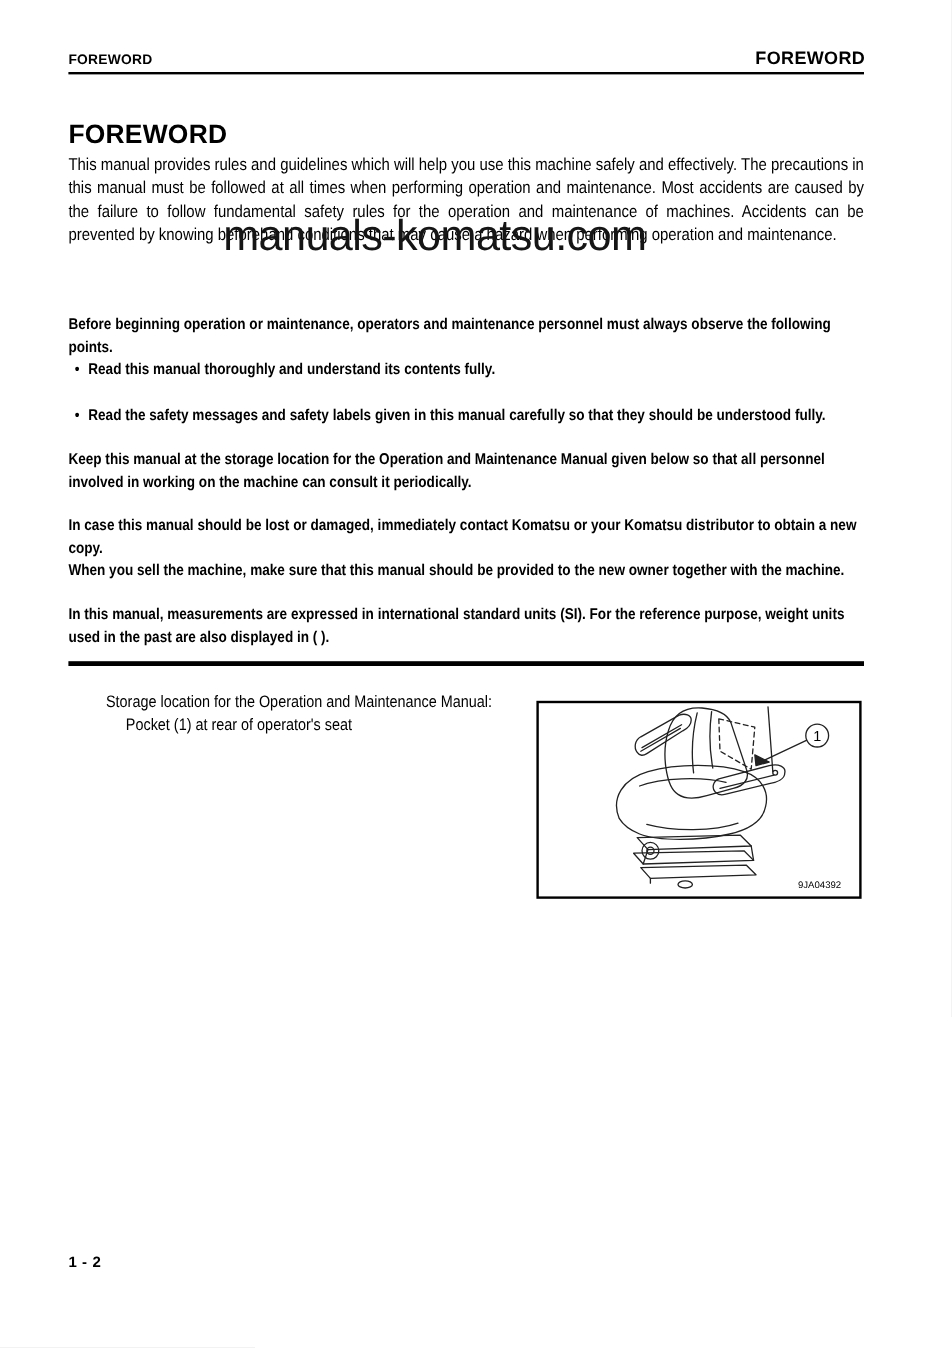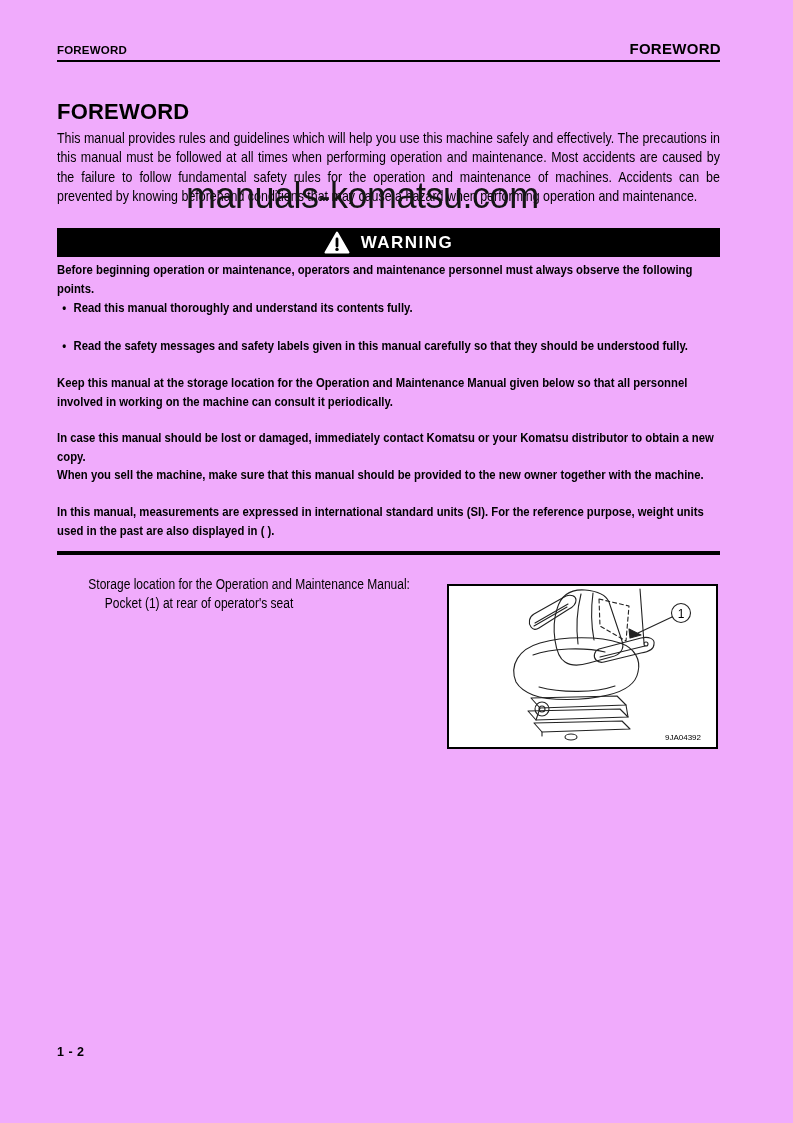--- a/index.html
+++ b/index.html
@@ -1,18 +1,18 @@
 <!DOCTYPE html>
 <html><head>
 <meta charset="utf-8">
 <style>
   html,body{margin:0;padding:0;background:#e8e8e8;}
   .page{
     position:relative;width:793px;height:1123px;margin:0 auto;
-    background:#f0abfc;overflow:hidden;
+    background:#ffffff;overflow:hidden;
     font-family:"Liberation Sans","DejaVu Sans",sans-serif;color:#000;
   }
   
   .cx{position:absolute;left:57px;width:762px;transform:scaleX(0.87);transform-origin:0 0;}
 
   .hdr-left{position:absolute;left:57px;top:44px;font-size:11.5px;font-weight:bold;letter-spacing:0.2px;}
   .hdr-right{position:absolute;right:72px;top:40px;font-size:15px;font-weight:bold;letter-spacing:0.3px;}
   .hdr-rule{position:absolute;left:57px;top:60px;width:663px;height:2px;background:#000;}
 
   .title{position:absolute;left:57px;top:99px;margin:0;font-size:22px;font-weight:bold;letter-spacing:0.2px;}
@@ -63,28 +63,20 @@
   <span class="hdr-left">FOREWORD</span>
   <span class="hdr-right">FOREWORD</span>
   <div class="hdr-rule"></div>
 
   <h1 class="title">FOREWORD</h1>
 
   <p class="cx intro">This manual provides rules and guidelines which will help you use this machine safely and effectively. The precautions in this manual must be followed at all times when performing operation and maintenance. Most accidents are caused by the failure to follow fundamental safety rules for the operation and maintenance of machines. Accidents can be prevented by knowing beforehand conditions that may cause a hazard when performing operation and maintenance.</p>
 
   <div class="watermark">manuals-komatsu.com</div>
 
-  <div class="warning-banner">
-    <svg width="26" height="24" viewBox="0 0 26 24">
-      <path d="M13 1.5 L24.5 21.5 L1.5 21.5 Z" fill="#ffffff" stroke="#ffffff" stroke-width="2" stroke-linejoin="round"></path>
-      <path d="M13 8 L13 15" stroke="#000000" stroke-width="2.8" stroke-linecap="round"></path>
-      <circle cx="13" cy="18.4" r="1.7" fill="#000000"></circle>
-    </svg>
-    <span class="warn-label">WARNING</span>
-  </div>
 
   <p class="cx bold-text warn-intro">Before beginning operation or maintenance, operators and maintenance personnel must always observe the following points.</p>
 
   <p class="cx bold-text bullet b1">Read this manual thoroughly and understand its contents fully.</p>
   <p class="cx bold-text bullet b2">Read the safety messages and safety labels given in this manual carefully so that they should be understood fully.</p>
 
   <p class="cx bold-text p1">Keep this manual at the storage location for the Operation and Maintenance Manual given below so that all personnel involved in working on the machine can consult it periodically.</p>
   <p class="cx bold-text p2">In case this manual should be lost or damaged, immediately contact Komatsu or your Komatsu distributor to obtain a new copy.</p>
   <p class="cx bold-text p3">When you sell the machine, make sure that this manual should be provided to the new owner together with the machine.</p>
   <p class="cx bold-text p4">In this manual, measurements are expressed in international standard units (SI). For the reference purpose, weight units used in the past are also displayed in ( ).</p>

